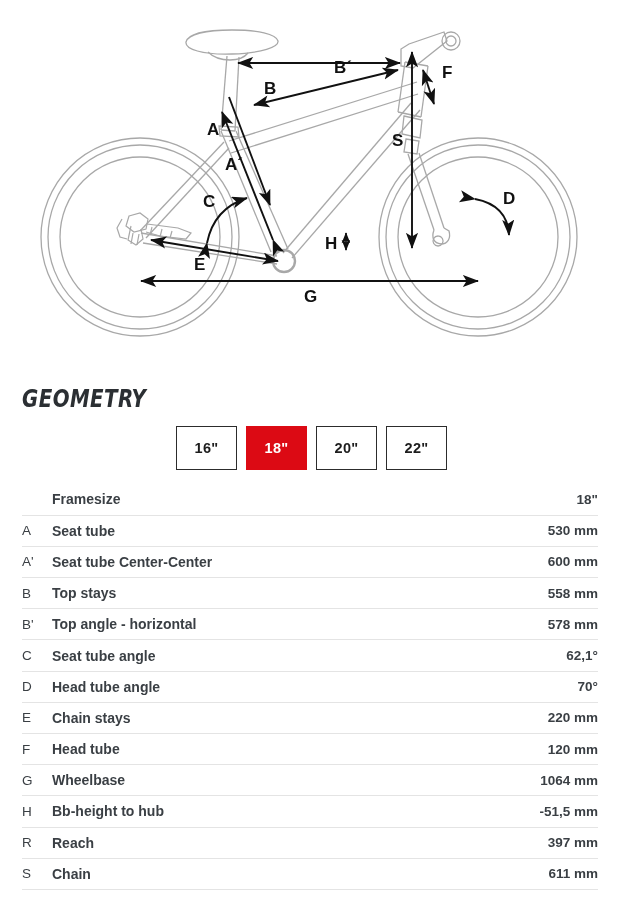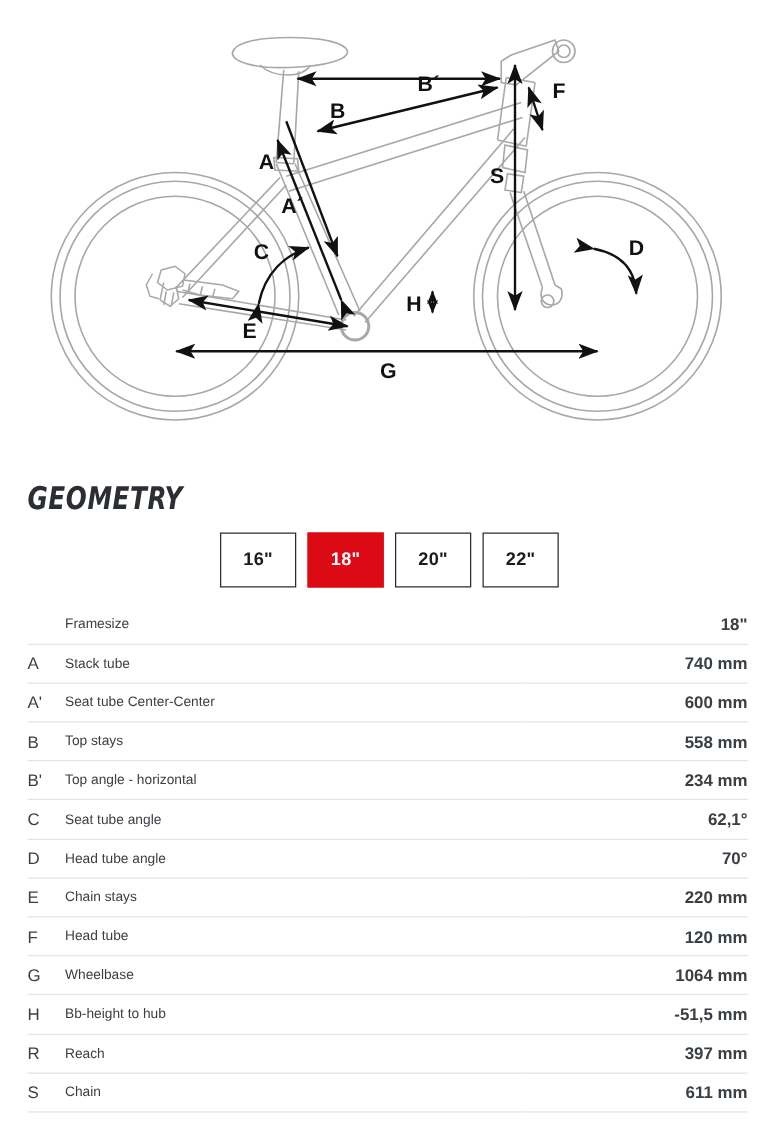--- a/index.html
+++ b/index.html
@@ -100,22 +100,23 @@
     color: #3a3f44;
   }
   td.col-letter {
     width: 30px;
     padding-left: 14px;
     font-size: 13.5px;
     color: #3a3f44;
   }
   td.col-label {
     padding-left: 5px;
-    font-size: 11px;
+    font-size: 14px;
     color: #3a3f44;
+    font-weight: bold;
   }
   td.col-value {
     text-align: right;
     padding-right: 5px;
     font-weight: 700;
     font-size: 13.5px;
     color: #23282c;
     white-space: nowrap;
   }
   #geometry-table tr.last-row td {
@@ -286,37 +287,37 @@
 
   <table id="geometry-table">
     <tbody>
         <tr>
           <td class="col-letter"></td>
           <td class="col-label">Framesize</td>
           <td class="col-value">18"</td>
         </tr>
         <tr>
           <td class="col-letter">A</td>
-          <td class="col-label">Stack tube</td>
-          <td class="col-value">740 mm</td>
+          <td class="col-label">Seat tube</td>
+          <td class="col-value">530 mm</td>
         </tr>
         <tr>
           <td class="col-letter">A'</td>
           <td class="col-label">Seat tube Center-Center</td>
           <td class="col-value">600 mm</td>
         </tr>
         <tr>
           <td class="col-letter">B</td>
           <td class="col-label">Top stays</td>
           <td class="col-value">558 mm</td>
         </tr>
         <tr>
           <td class="col-letter">B'</td>
           <td class="col-label">Top angle - horizontal</td>
-          <td class="col-value">234 mm</td>
+          <td class="col-value">578 mm</td>
         </tr>
         <tr>
           <td class="col-letter">C</td>
           <td class="col-label">Seat tube angle</td>
           <td class="col-value">62,1°</td>
         </tr>
         <tr>
           <td class="col-letter">D</td>
           <td class="col-label">Head tube angle</td>
           <td class="col-value">70°</td>

